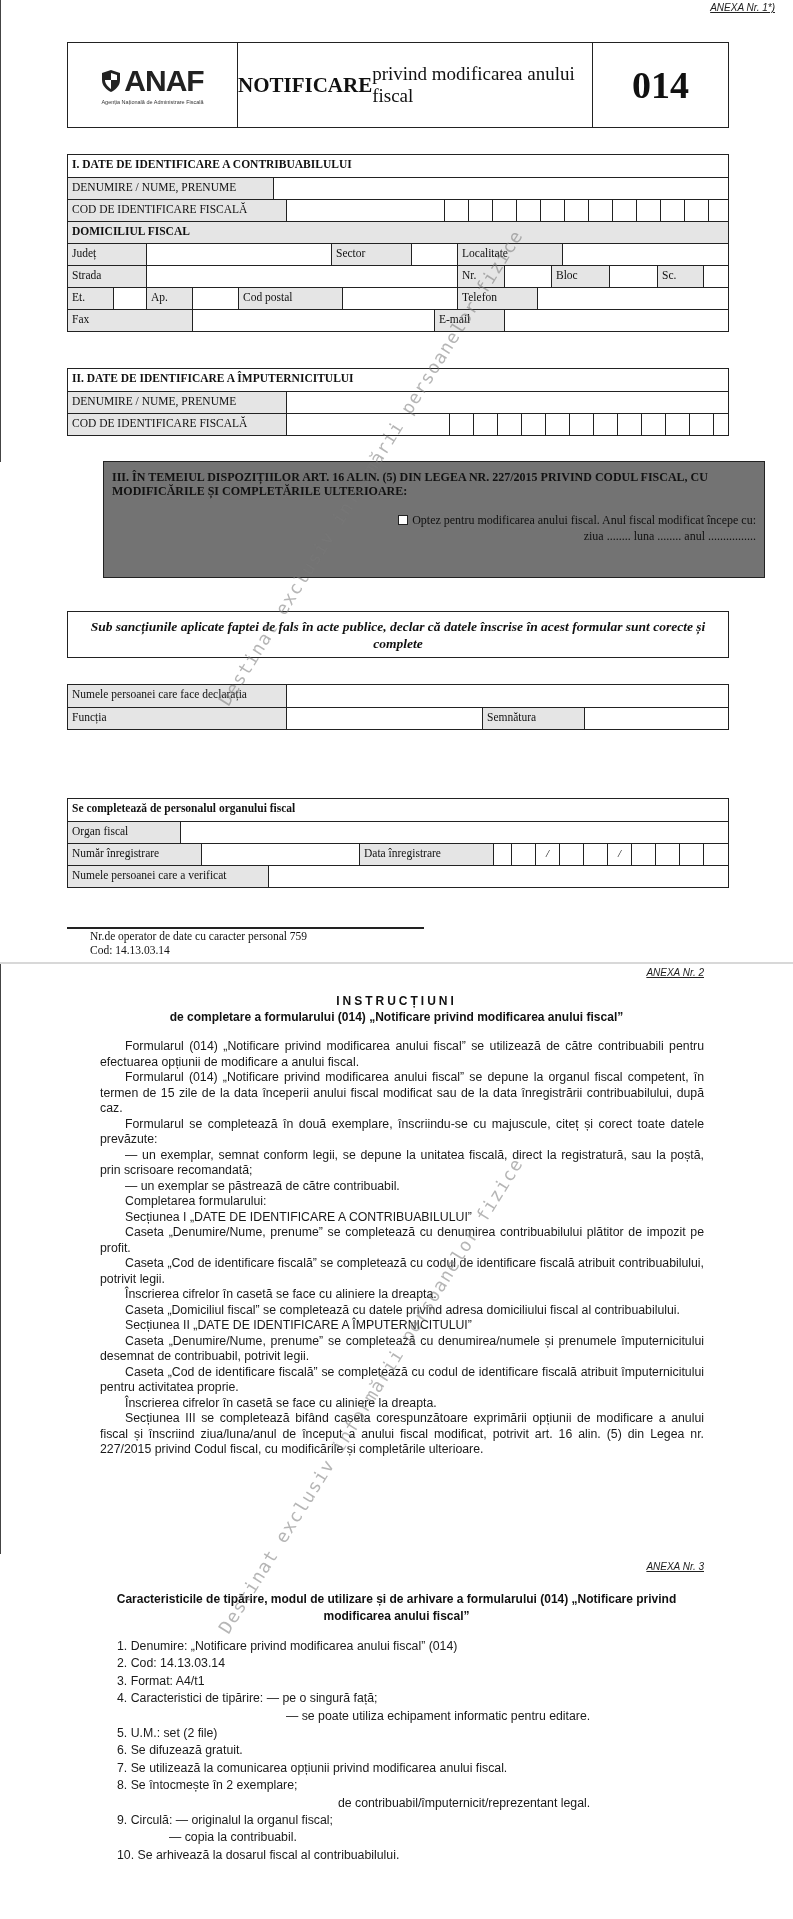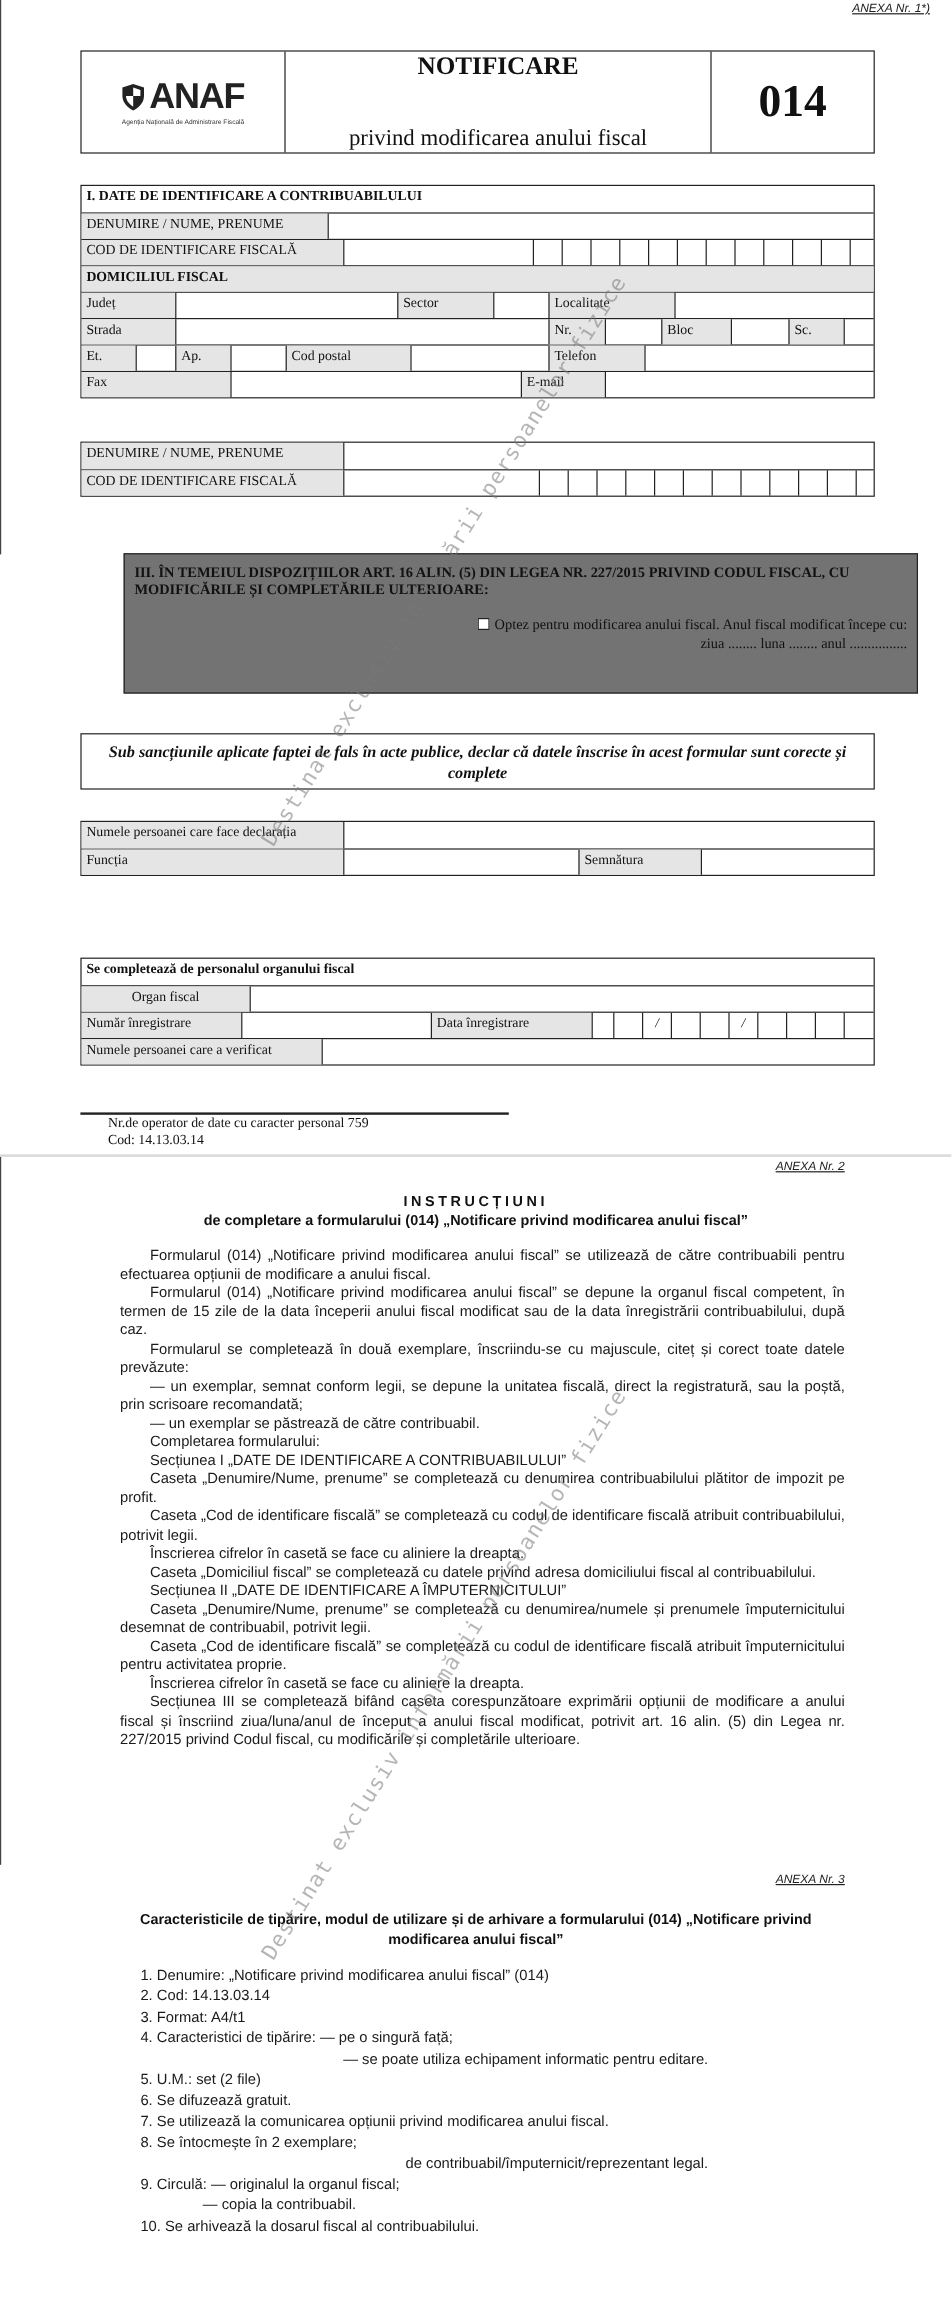--- a/index.html
+++ b/index.html
@@ -9,21 +9,21 @@
   .page-sep { position: absolute; left: 0; width: 793px; height: 2px; background: #d8d8d8; top: 962px; }
 
   .anexa { position: absolute; right: 18px; font-family: "Liberation Sans", sans-serif; font-style: italic; font-size: 10px; text-decoration: underline; color: #222; }
 
   
   .hdr { position: absolute; left: 67px; top: 42px; width: 662px; height: 86px; border: 1.5px solid #222; display: flex; }
   .hdr .logo-cell { width: 170px; border-right: 1px solid #222; display: flex; flex-direction: column; align-items: center; justify-content: center; }
   .logo-row { display: flex; align-items: center; gap: 3px; }
   .logo-word { font-family: "Liberation Sans", sans-serif; font-weight: bold; font-size: 30px; letter-spacing: -1px; color: #222; line-height: 1; }
   .logo-sub { font-family: "Liberation Sans", sans-serif; font-size: 5.5px; color: #333; margin-top: 3px; }
-  .hdr .title-cell { flex: 1; border-right: 1px solid #222; display: flex; flex-direction: column; align-items: center; justify-content: space-between; }
+  .hdr .title-cell { flex: 1; border-right: 1px solid #222; display: flex; flex-direction: row; align-items: center; justify-content: flex-start; }
   .t1 { font-weight: bold; font-size: 21px; }
   .t2 { font-size: 19px; }
   .hdr .code-cell { width: 135px; display: flex; align-items: center; justify-content: center; font-weight: bold; font-size: 38px; }
 
   
   .frm { position: absolute; left: 67px; width: 662px; border: 1.5px solid #222; }
   .row { display: flex; border-top: 1px solid #222; height: 22px; }
   .row:first-child { border-top: none; }
   .row.thick { border-top: 1.5px solid #222; }
   .c { border-left: 1px solid #222; font-size: 11.5px; padding: 3px 4px 0; white-space: nowrap; overflow: hidden; }
@@ -135,20 +135,23 @@
   <div class="row">
     <div class="c g" style="width:124px;">Fax</div>
     <div class="c" style="width:242px;"></div>
     <div class="c g" style="width:70px;">E-mail</div>
     <div class="c" style="flex:1;"></div>
   </div>
 </div>
 
 <div class="frm" style="top:368px;">
   <div class="row">
+      <div class="c b" style="flex:1;">II. DATE DE IDENTIFICARE A ÎMPUTERNICITULUI</div>
+    </div>
+  <div class="row">
     <div class="c g" style="width:218px;">DENUMIRE / NUME, PRENUME</div>
     <div class="c" style="flex:1;"></div>
   </div>
   <div class="row">
     <div class="c g" style="width:218px;">COD DE IDENTIFICARE FISCALĂ</div>
     <div class="c" style="width:163px;"></div>
     <div class="box"></div>
     <div class="box"></div>
     <div class="box"></div>
     <div class="box"></div>
@@ -184,21 +187,21 @@
     <div class="c g" style="width:102px;">Semnătura</div>
     <div class="c" style="flex:1;"></div>
   </div>
 </div>
 
 <div class="frm" style="top:798px;">
   <div class="row">
       <div class="c b" style="flex:1;">Se completează de personalul organului fiscal</div>
     </div>
   <div class="row">
-    <div class="c g" style="width:140px;text-align:center;">Organ fiscal</div>
+    <div class="c g" style="width:112px;">Organ fiscal</div>
     <div class="c" style="flex:1;"></div>
   </div>
   <div class="row">
     <div class="c g" style="width:133px;">Număr înregistrare</div>
     <div class="c" style="width:158px;"></div>
     <div class="c g" style="width:134px;">Data înregistrare</div>
     <div class="box" style="width:18px;"></div>
     <div class="box"></div>
     <div class="box">/</div>
     <div class="box"></div>

